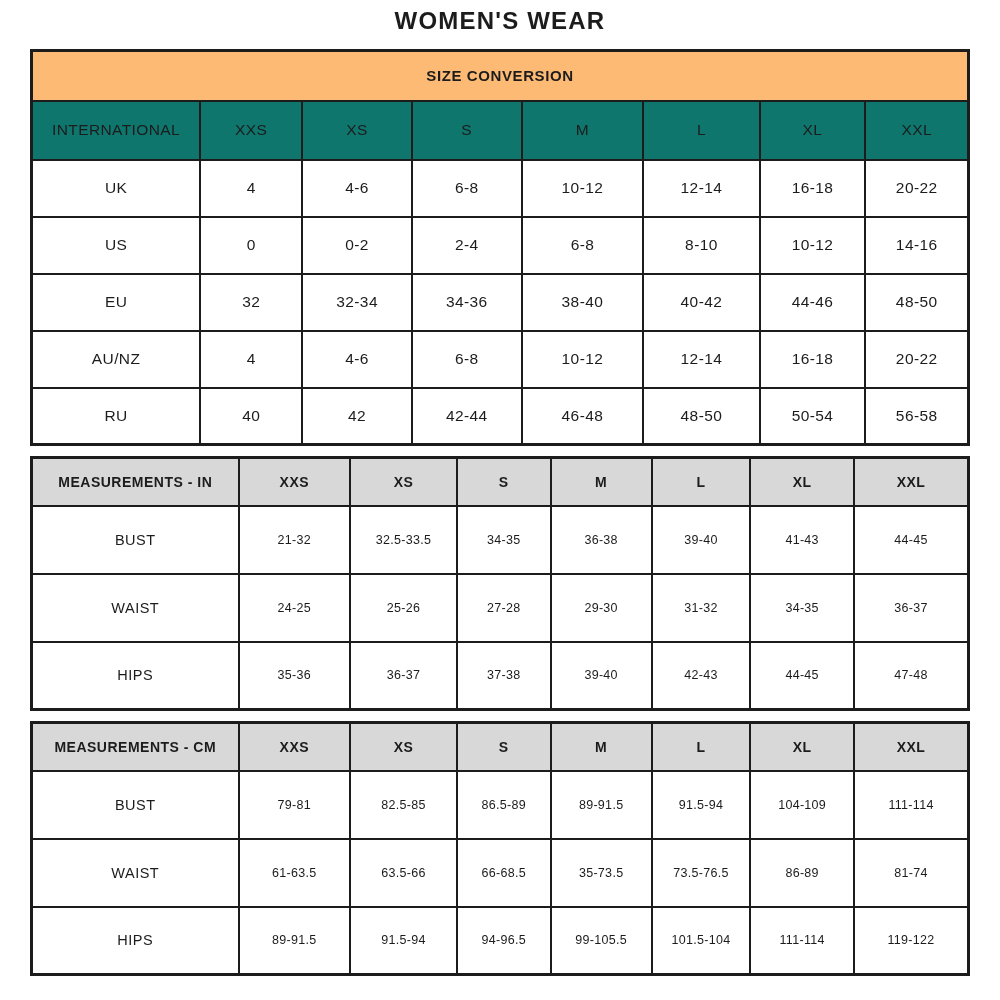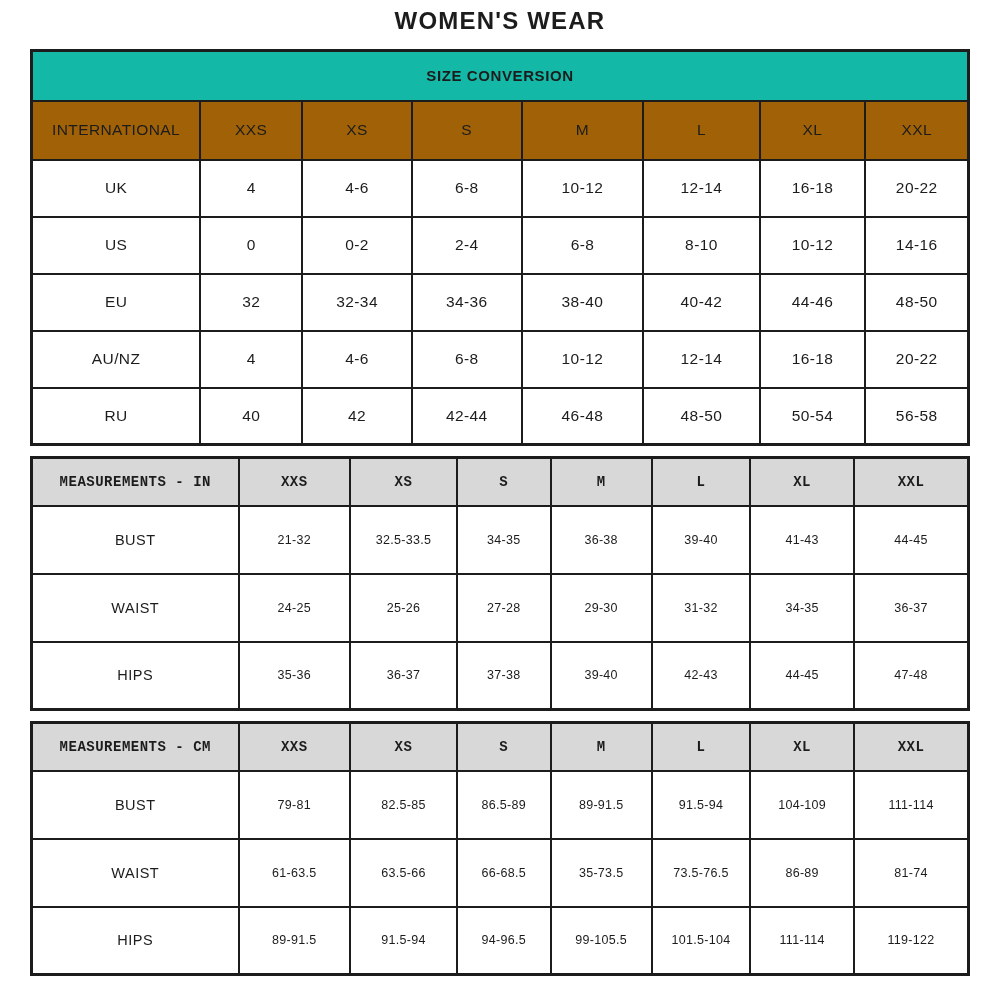--- a/index.html
+++ b/index.html
@@ -30,37 +30,37 @@
     border: 2px solid #1c1c1c;
     text-align: center;
     vertical-align: middle;
     padding: 2px 4px;
     overflow: hidden;
     white-space: nowrap;
   }
 
   
   .band {
-    background: #14b8a6;
+    background: #fdba74;
     font-size: 15px;
     font-weight: 700;
     letter-spacing: 0.6px;
   }
   .gray-hdr { background: #d8d8d8; font-weight: 700; font-size: 14px; letter-spacing: 0.5px; }
 
   
   #table-0 .band-row { height: 50px; }
   #table-0 .hdr-row  { height: 59px; }
   #table-0 .data-row { height: 57px; }
-  #table-0 .hdr { font-weight: 500; font-size: 15.5px; letter-spacing: 0.4px; background: #a16207; }
+  #table-0 .hdr { font-weight: 500; font-size: 15.5px; letter-spacing: 0.4px; background: #0f766e; }
   #table-0 .lbl { font-weight: 500; font-size: 15.5px; letter-spacing: 0.4px; }
   #table-0 .val { font-weight: 500; font-size: 15.5px; letter-spacing: 0.4px; }
 
   
-  .meas .hdr-row  { height: 48px; font-family: Liberation Mono, monospace; }
+  .meas .hdr-row  { height: 48px; }
   .meas .data-row { height: 68px; }
   .meas .lbl { font-weight: 500; font-size: 14.5px; letter-spacing: 0.5px; }
   .meas .val { font-weight: 500; font-size: 12.5px; letter-spacing: 0.3px; }
 </style>
 </head>
 <body>
 
 <div class="page-title">WOMEN'S WEAR</div>
 
 <table id="table-0">

